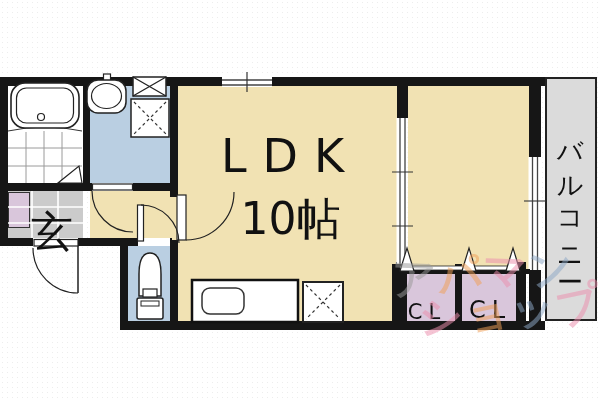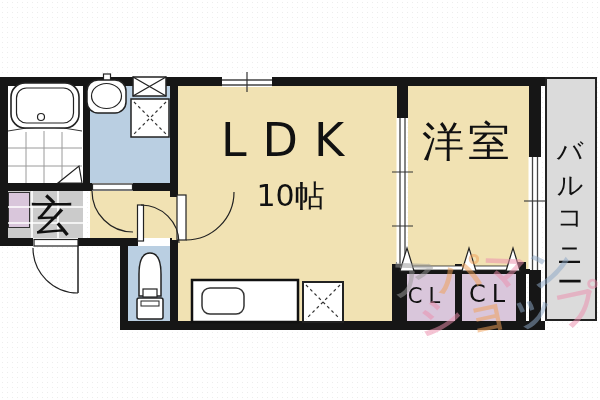--- a/index.html
+++ b/index.html
@@ -6,21 +6,21 @@
   .canvas{
     position:relative;width:600px;height:400px;overflow:hidden;
     background:#fff;
     background-image:radial-gradient(circle,#ededed 0.8px,transparent 0.9px);
     background-size:5px 5px;
     font-family:"DejaVu Sans","Liberation Sans",sans-serif;
   }
   .room{position:absolute;z-index:1;}
   .wall{position:absolute;background:#161616;z-index:2;}
   svg.overlay{position:absolute;left:0;top:0;z-index:4;pointer-events:none;}
-  .lbl{position:absolute;z-index:5;color:#111;text-align:center;line-height:1.05;}
+  .lbl{position:absolute;z-index:5;color:#111;text-align:center;line-height:1.05;margin-top:16px;}
   .balcony{
     position:absolute;z-index:1;background:#dbdbdb;border:2px solid #222;
     box-sizing:border-box;display:flex;align-items:center;justify-content:center;
   }
   .balcony-label{
     writing-mode:vertical-rl;text-orientation:mixed;
     font-size:26px;color:#111;letter-spacing:7px;z-index:5;
   }
   .wm{position:absolute;z-index:6;opacity:0.52;transform:rotate(-5deg);
       font-weight:bold;pointer-events:none;}
@@ -160,23 +160,22 @@
     <g>
       <rect x="396" y="269" width="134" height="5" fill="#161616"></rect>
       <rect x="400" y="266" width="118" height="4" fill="#fff" stroke="#222" stroke-width="0.8"></rect>
       <path d="M400 271 L414 271 L407 248 Z" fill="#fff" stroke="#222" stroke-width="1.2"></path>
       <path d="M462 271 L476 271 L469 248 Z" fill="#fff" stroke="#222" stroke-width="1.2"></path>
       <path d="M506 271 L520 271 L513 248 Z" fill="#fff" stroke="#222" stroke-width="1.2"></path>
     </g>
   </svg>
 
   <div class="lbl" style="left:188px;top:116px;width:205px;font-size:46px;letter-spacing:16px;">LDK</div>
-  <div class="lbl" style="left:188px;top:180px;width:205px;font-size:30px;">10帖</div>
+  <div class="lbl" style="left:188px;top:180px;width:205px;font-size:44px;">10帖</div>
 
-  <div class="lbl" style="left:406px;top:120px;width:124px;font-size:42px;letter-spacing:4px;">洋室</div>
 
   <div class="lbl" style="left:28px;top:194px;width:48px;font-size:42px;">玄</div>
 
   <div class="lbl" style="left:399px;top:285px;width:56px;font-size:21px;letter-spacing:6px;">CL</div>
   <div class="lbl" style="left:462px;top:282px;width:56px;font-size:24px;letter-spacing:6px;">CL</div>
 
   <div class="wm" style="left:385px;top:242px;width:200px;height:110px;">
     <div class="row" id="wm-1" style="left:8px;top:2px;"><span style="color: rgb(154, 154, 154); transform: rotate(7deg);">ア</span><span style="color: rgb(240, 160, 88); transform: rotate(-7deg);">パ</span><span style="color: rgb(236, 143, 174); transform: rotate(7deg);">マ</span><span style="color: rgb(142, 168, 198); transform: rotate(-7deg);">ン</span></div>
     <div class="row" id="wm-2" style="left:32px;top:42px;"><span style="color: rgb(236, 143, 174); transform: rotate(7deg);">シ</span><span style="color: rgb(240, 160, 88); transform: rotate(-7deg);">ョ</span><span style="color: rgb(142, 168, 198); transform: rotate(7deg);">ッ</span><span style="color: rgb(236, 143, 174); transform: rotate(-7deg);">プ</span></div>
   </div>

